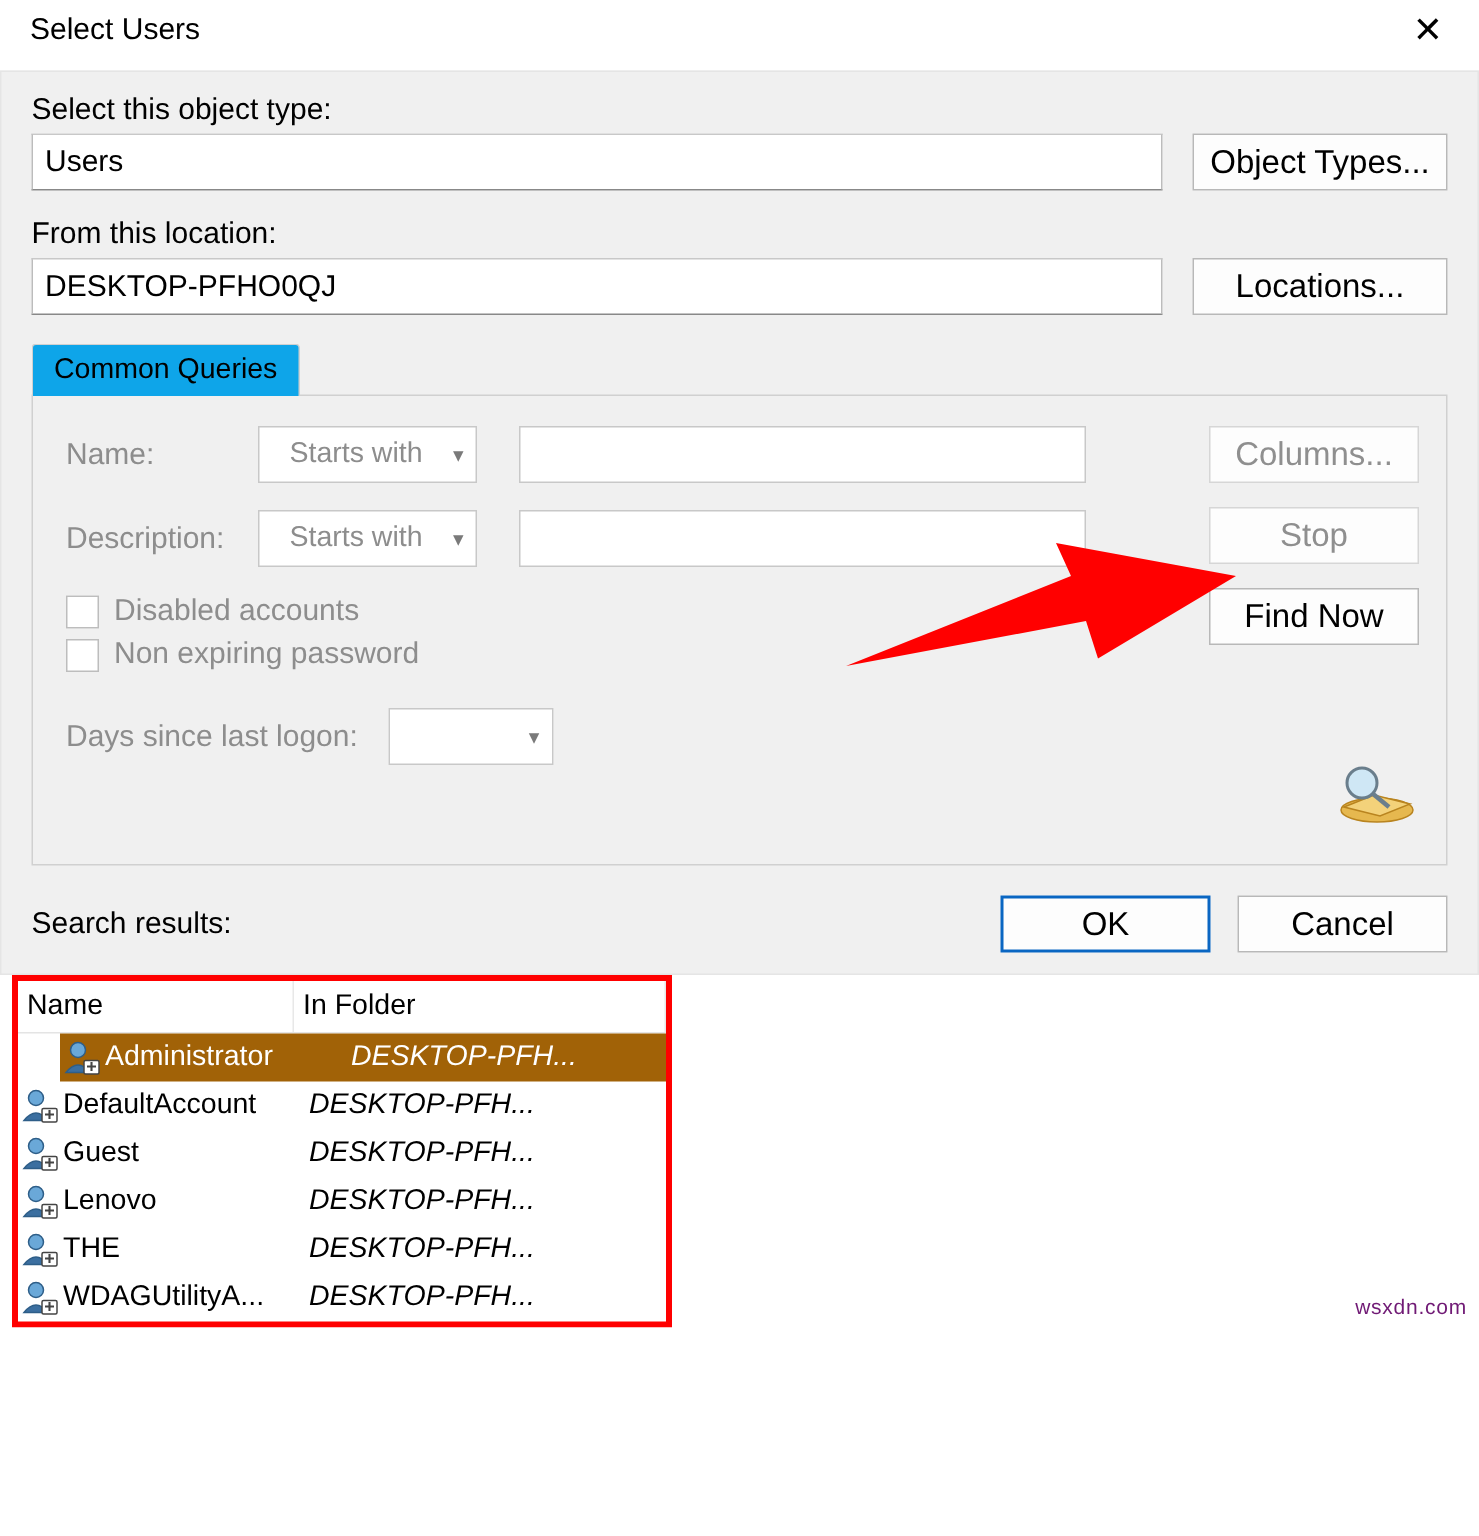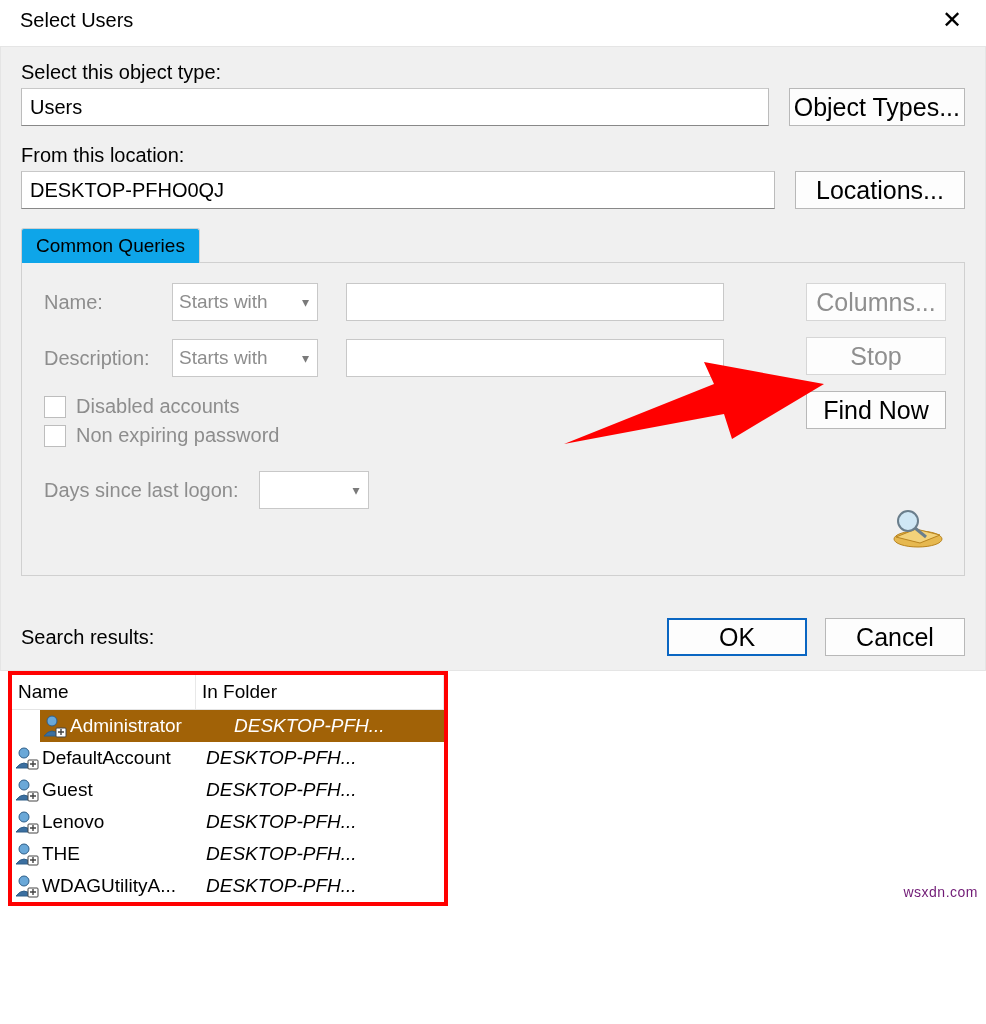--- a/index.html
+++ b/index.html
@@ -40,21 +40,21 @@
     height: 38px;
     padding: 4px 8px;
     font-size: 20px;
     line-height: 28px;
   }
   .btn {
     background: #fdfdfd;
     border: 1px solid #b8b8b8;
     height: 38px;
     min-width: 170px;
-    font-size: 25px;
+    font-size: 22px;
     padding: 2px 4px;
     cursor: default;
   }
   .btn.primary {
     border: 2px solid #0a66c2;
   }
   .btn.disabled {
     color: #8f8f8f;
     border-color: #d6d6d6;
   }
@@ -69,31 +69,31 @@
     font-size: 19px;
     position: relative;
     top: 1px;
     z-index: 2;
   }
   .group {
     border: 1px solid #d0d0d0;
     padding: 20px 18px 26px 22px;
     display: flex;
     gap: 24px;
-    margin-bottom: 38px;
+    margin-bottom: 16px;
   }
   .group-left { flex: 0 0 730px; }
   .group-right { flex: 1; display: flex; flex-direction: column; align-items: flex-end; gap: 16px; }
   .form-row { display: flex; align-items: center; gap: 0; margin-bottom: 18px; }
   .form-lbl { width: 128px; color: #8d8d8d; font-size: 20px; }
   .combo {
     display: flex; align-items: center; justify-content: space-between;
     width: 146px; height: 38px;
     border: 1px solid #c8c8c8; background: #fff;
-    padding: 0 8px 0 6px; color: #8d8d8d; font-size: 19px;
+    padding: 0 8px 0 20px; color: #8d8d8d; font-size: 19px;
     margin-right: 28px;
   }
   .combo.small { width: 110px; margin-right: 0; }
   .combo .chev { font-size: 14px; color: #7a7a7a; }
   .txt {
     flex: 1; height: 38px; border: 1px solid #c8c8c8; background: #fff;
     max-width: 378px;
   }
   .chk-row { display: flex; align-items: center; gap: 10px; color: #8d8d8d; font-size: 20px; margin: 6px 0; }
   .chk {

